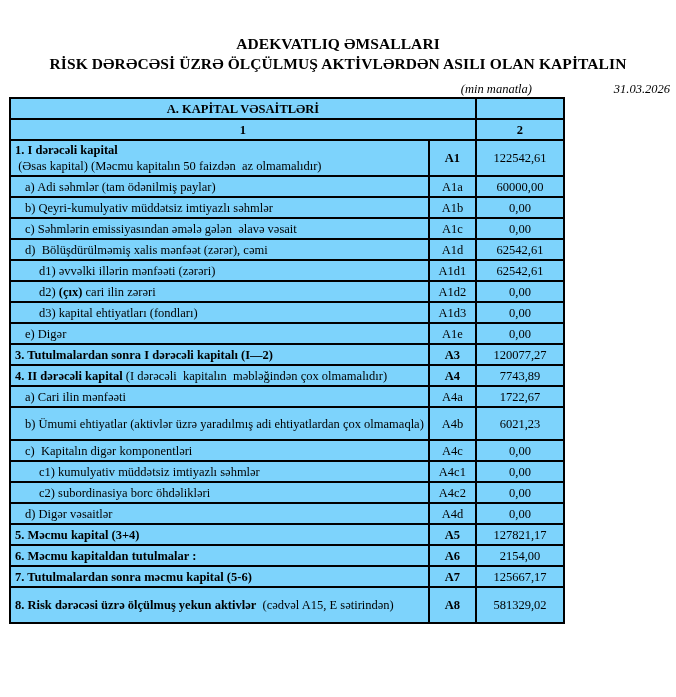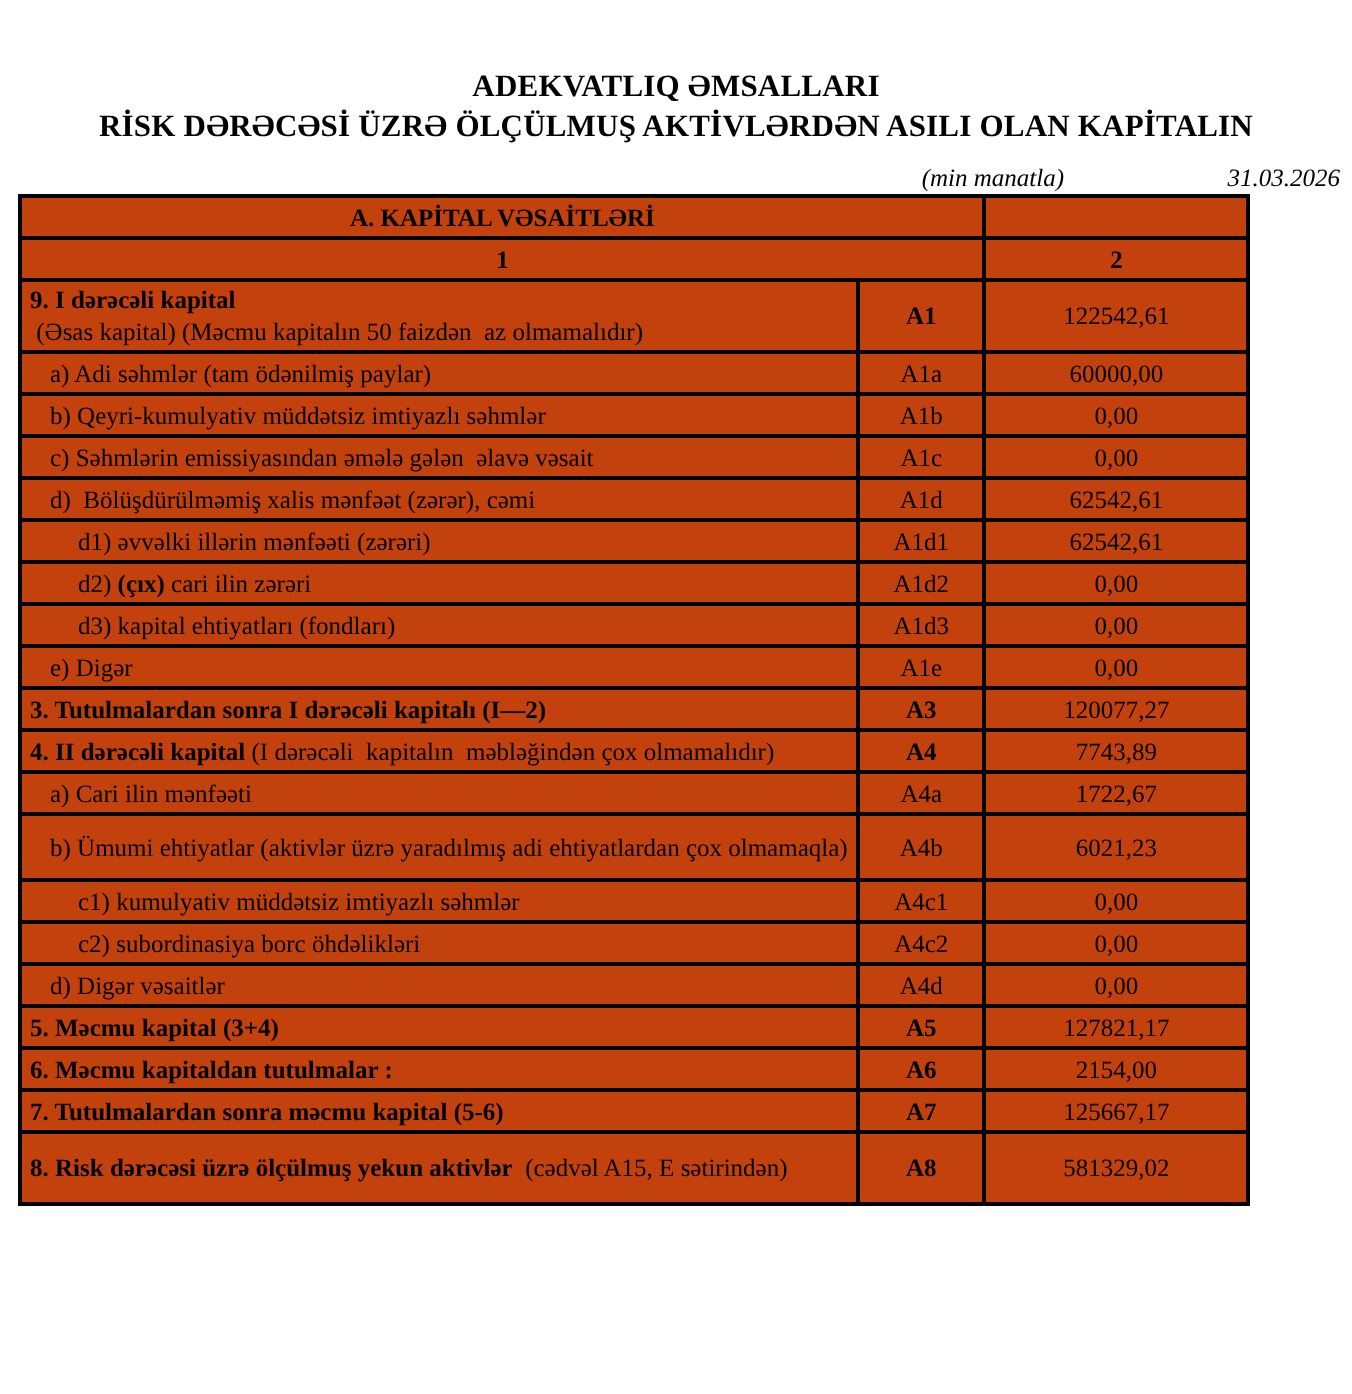--- a/index.html
+++ b/index.html
@@ -4,22 +4,22 @@
 <style>
   html, body { margin: 0; padding: 0; background: #ffffff; }
   body { width: 676px; height: 697px; position: relative; overflow: hidden;
          font-family: "Liberation Serif", "DejaVu Serif", serif; color: #000; }
   .title { position: absolute; left: 0; width: 676px; top: 34px; text-align: center;
            font-weight: bold; font-size: 15.5px; line-height: 20px; letter-spacing: 0.1px; }
   .units { position: absolute; top: 82px; left: 440px; width: 92px; text-align: right;
            font-style: italic; font-size: 12.5px; }
   .date { position: absolute; top: 82px; left: 560px; width: 110px; text-align: right;
           font-style: italic; font-size: 12.5px; }
-  table.rep { position: absolute; left: 9px; top: 97px; width: 616px; border-collapse: collapse;
-              background: #c2410c; font-size: 12.5px; }
+  table.rep { position: absolute; left: 9px; top: 97px; width: 556px; border-collapse: collapse;
+              background: #7dd3fc; font-size: 12.5px; }
   table.rep td { border: 2px solid #000; padding: 0 4px; height: 19px; line-height: 16px; }
   td.c-code { width: 56px; text-align: center; }
   td.c-val { width: 128px; text-align: center; padding-right: 3px; }
   td.c-lbl { text-align: left; }
   tr.hdr td { text-align: center; font-weight: bold; }
   tr.tall td { height: 34px; }
   tr.tall2 td { height: 31px; }
   .b { font-weight: bold; }
   .ind1 { padding-left: 14px !important; }
   .ind2 { padding-left: 28px !important; }
@@ -40,21 +40,21 @@
     <td colspan="2">A. KAPİTAL VƏSAİTLƏRİ</td>
     <td class="c-val"></td>
   </tr>
   <tr class="hdr">
     <td colspan="2">1</td>
     <td class="c-val" style="text-align:center">2</td>
   </tr>
   </tbody>
     <tbody id="rows">
       <tr class="tall">
-        <td class="c-lbl "><span class="b">9. I dərəcəli kapital</span><span style="white-space: pre;"> (Əsas kapital) (Məcmu kapitalın 50 faizdən  az olmamalıdır)</span></td>
+        <td class="c-lbl "><span class="b">1. I dərəcəli kapital</span><span style="white-space: pre;"> (Əsas kapital) (Məcmu kapitalın 50 faizdən  az olmamalıdır)</span></td>
         <td class="c-code b">A1</td>
         <td class="c-val">122542,61</td>
       </tr>
       <tr>
         <td class="c-lbl ind1"><span style="white-space: pre;">a) Adi səhmlər (tam ödənilmiş paylar)</span></td>
         <td class="c-code">A1a</td>
         <td class="c-val">60000,00</td>
       </tr>
       <tr>
         <td class="c-lbl ind1"><span style="white-space: pre;">b) Qeyri-kumulyativ müddətsiz imtiyazlı səhmlər</span></td>
@@ -105,20 +105,25 @@
         <td class="c-lbl ind1"><span style="white-space: pre;">a) Cari ilin mənfəəti</span></td>
         <td class="c-code">A4a</td>
         <td class="c-val">1722,67</td>
       </tr>
       <tr class="tall2">
         <td class="c-lbl ind1"><span style="white-space: pre;">b) Ümumi ehtiyatlar (aktivlər üzrə yaradılmış adi ehtiyatlardan çox olmamaqla)</span></td>
         <td class="c-code">A4b</td>
         <td class="c-val">6021,23</td>
       </tr>
       <tr>
+        <td class="c-lbl ind1"><span style="white-space: pre;">c)  Kapitalın digər komponentləri</span></td>
+        <td class="c-code">A4c</td>
+        <td class="c-val">0,00</td>
+      </tr>
+      <tr>
         <td class="c-lbl ind2"><span style="white-space: pre;">c1) kumulyativ müddətsiz imtiyazlı səhmlər</span></td>
         <td class="c-code">A4c1</td>
         <td class="c-val">0,00</td>
       </tr>
       <tr>
         <td class="c-lbl ind2"><span style="white-space: pre;">c2) subordinasiya borc öhdəlikləri</span></td>
         <td class="c-code">A4c2</td>
         <td class="c-val">0,00</td>
       </tr>
       <tr>

